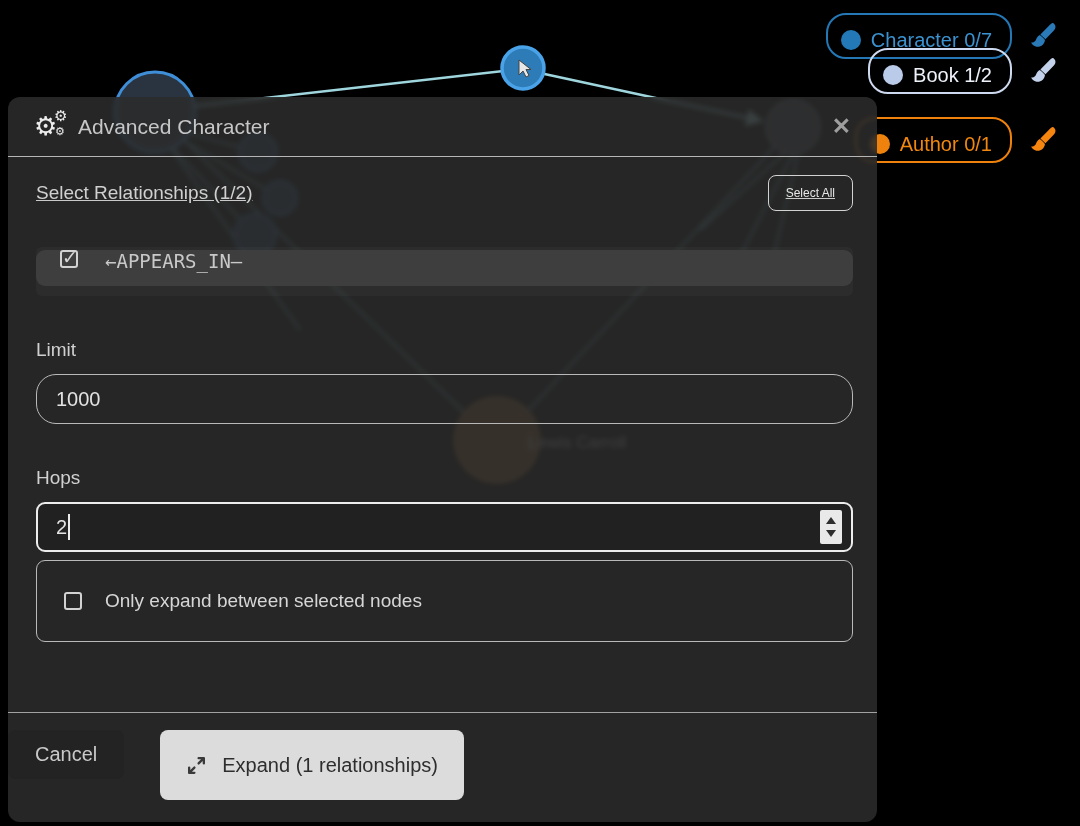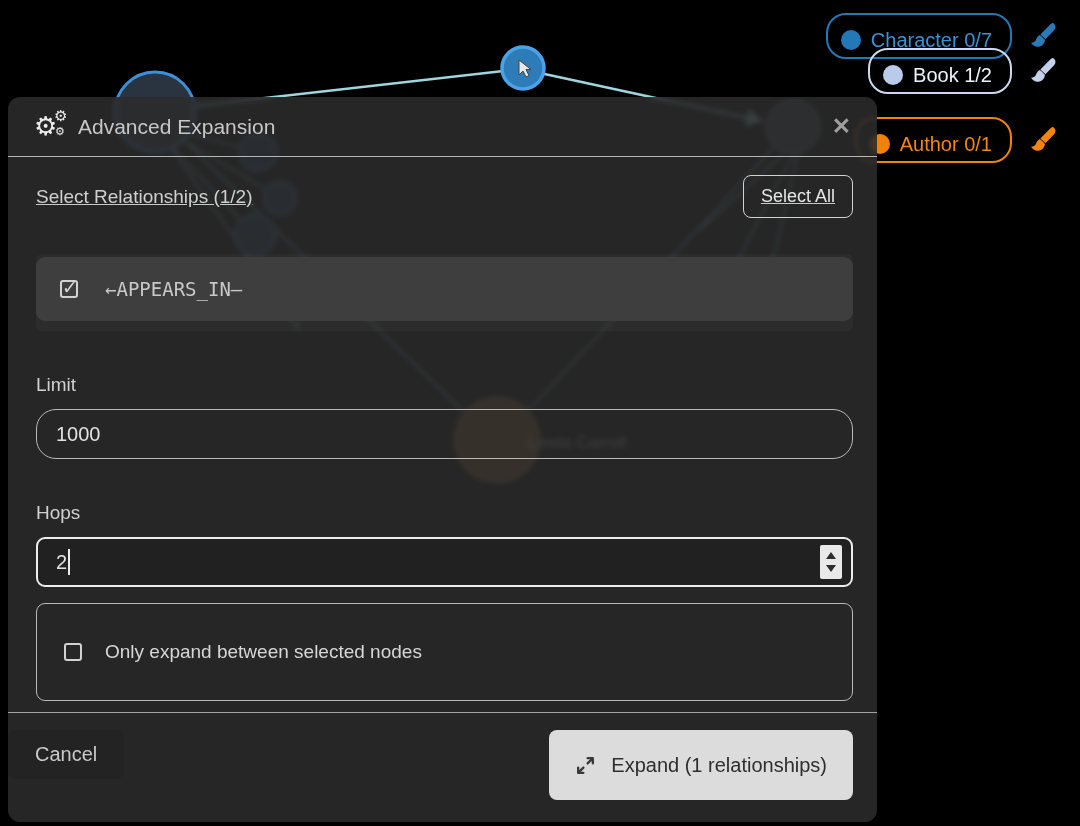--- a/index.html
+++ b/index.html
@@ -31,25 +31,25 @@
   .gears .g1{position:absolute;left:0;top:2px;font-size:26px;line-height:1;}
   .gears .g2{position:absolute;left:20px;top:-3px;font-size:15px;line-height:1;}
   .gears .g3{position:absolute;left:21px;top:15px;font-size:11px;line-height:1;}
   .modal-title{font-size:21px;color:#c7c7c7;margin-left:8px;}
   .close-x{margin-left:auto;font-size:23px;font-weight:bold;color:#9e9e9e;cursor:pointer;}
   .modal-body{height:555px;overflow:hidden;padding:18px 24px 0 28px;box-sizing:border-box;}
   .rel-header{display:flex;justify-content:space-between;align-items:center;text-decoration:underline;}
   .rel-heading{font-size:19px;color:#d0d0d0;}
   .select-all-btn{
     background:transparent;border:1px solid #d2d2d2;border-radius:8px;color:#e6e6e6;
-    font-size:18px;padding:10px 17px;font-family:inherit;cursor:pointer;
+    font-size:12px;padding:10px 17px;font-family:inherit;cursor:pointer;
   }
   .rel-list{margin-top:36px;background:rgba(255,255,255,0.03);border-radius:6px;padding:3px 0 10px 0;}
   .rel-row{
-    height:64px;display:flex;align-items:center;gap:27px;padding:0 0 0 24px;border-radius:9px;
+    height:36px;display:flex;align-items:flex-start;gap:27px;padding:0 0 0 24px;border-radius:9px;
     font-family:"DejaVu Sans Mono",monospace;font-size:19px;color:#c9c9c9;cursor:pointer;
   }
   .rel-row.selected{background:#3e3e3e;}
   .cb{
     width:18px;height:18px;border:2px solid #d2d2d2;border-radius:3px;position:relative;
     flex:0 0 18px;cursor:pointer;box-sizing:border-box;
   }
   .cb.checked::after{
     content:"✓";position:absolute;left:0px;top:-6px;font-size:19px;font-weight:bold;color:#d6d6d6;
     font-family:"DejaVu Sans",sans-serif;
@@ -69,26 +69,26 @@
   }
   .caret{display:inline-block;width:2px;height:26px;background:#ececec;margin-left:1px;}
   .spinner{
     position:absolute;right:11px;top:50%;transform:translateY(-50%);
     width:22px;height:34px;background:#e9e9e9;border-radius:2px;
     display:flex;flex-direction:column;align-items:center;justify-content:center;cursor:pointer;
   }
   .spin-up{width:0;height:0;border-left:5px solid transparent;border-right:5px solid transparent;border-bottom:7px solid #2e2e2e;margin-bottom:3px;}
   .spin-down{width:0;height:0;border-left:5px solid transparent;border-right:5px solid transparent;border-top:7px solid #2e2e2e;margin-top:3px;}
   .only-box{
-    margin-top:16px;border:1px solid #b9b9b9;border-radius:9px;height:98px;
+    margin-top:8px;border:1px solid #b9b9b9;border-radius:9px;height:82px;
     display:flex;align-items:center;gap:23px;padding:0 0 0 27px;box-sizing:border-box;
   }
   .only-label{font-size:19px;color:#d6d6d6;}
   .modal-footer{
-    flex:1;border-top:1px solid #a2a2a2;display:flex;justify-content:space-between;
+    flex:1;border-top:1px solid #a2a2a2;display:flex;justify-content:flex-start;
     align-items:flex-start;gap:36px;padding:17px 24px 0 0;
   }
   .btn-cancel{
     background:#232323;color:#c9c9c9;font-size:20px;border:none;border-radius:8px;
     height:49px;padding:0 27px;font-family:inherit;cursor:pointer;
   }
   .btn-expand{
     background:#dcdcdc;color:#2e2e2e;font-size:20px;border:none;border-radius:8px;
     height:70px;padding:0 26px;font-family:inherit;cursor:pointer;
     display:flex;align-items:center;gap:15px;
@@ -164,21 +164,21 @@
     </div>
   </div>
 
 <div class="modal">
   <div class="modal-header">
     <span class="gears">
       <span class="g1">⚙</span>
       <span class="g2">⚙</span>
       <span class="g3">⚙</span>
     </span>
-    <span class="modal-title">Advanced Expansion</span>
+    <span class="modal-title">Advanced Character</span>
     <span class="close-x">✕</span>
   </div>
 
   <div class="modal-body">
     <div class="rel-header">
       <span class="rel-heading">Select Relationships (1/2)</span>
       <button class="select-all-btn">Select All</button>
     </div>
 
     <div class="rel-list" id="rel-list">

